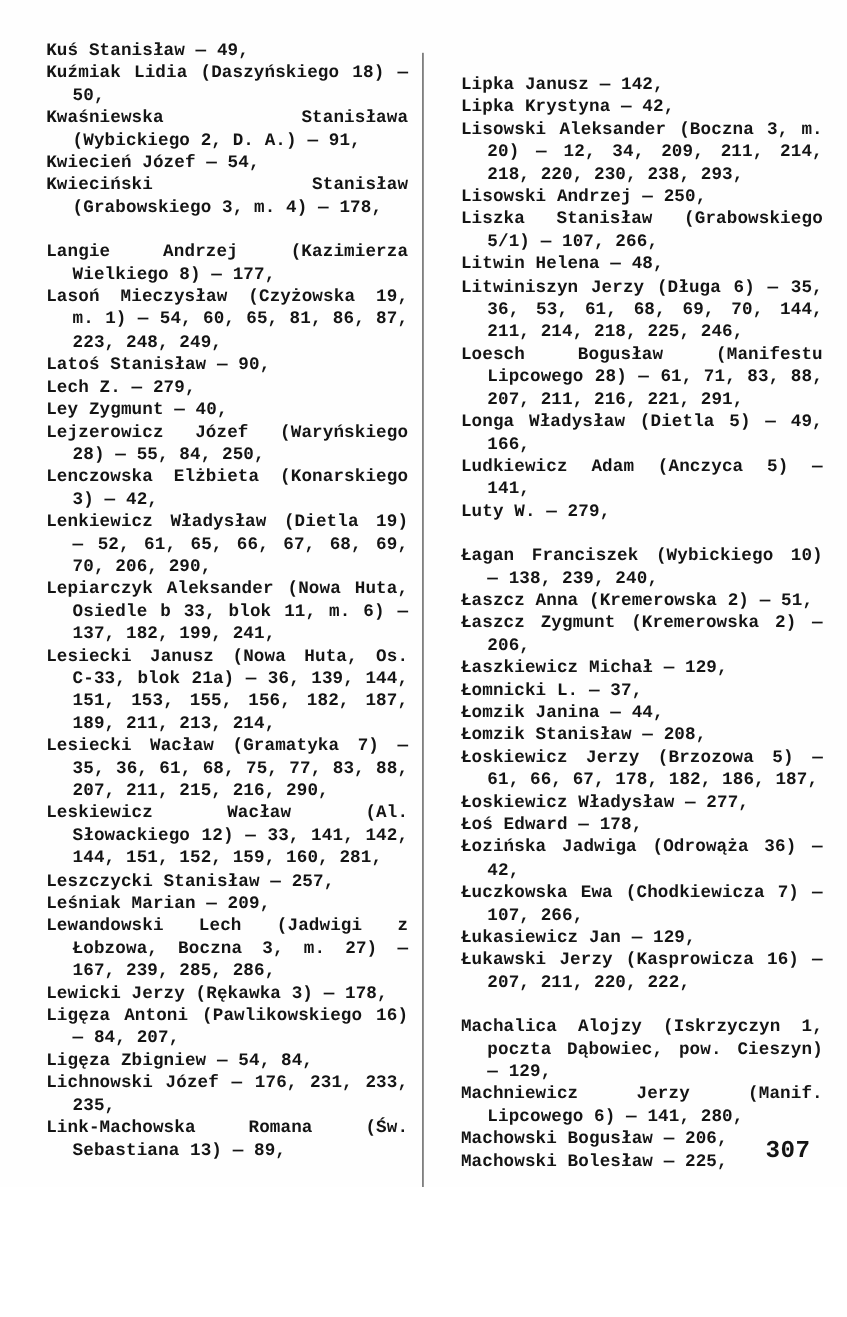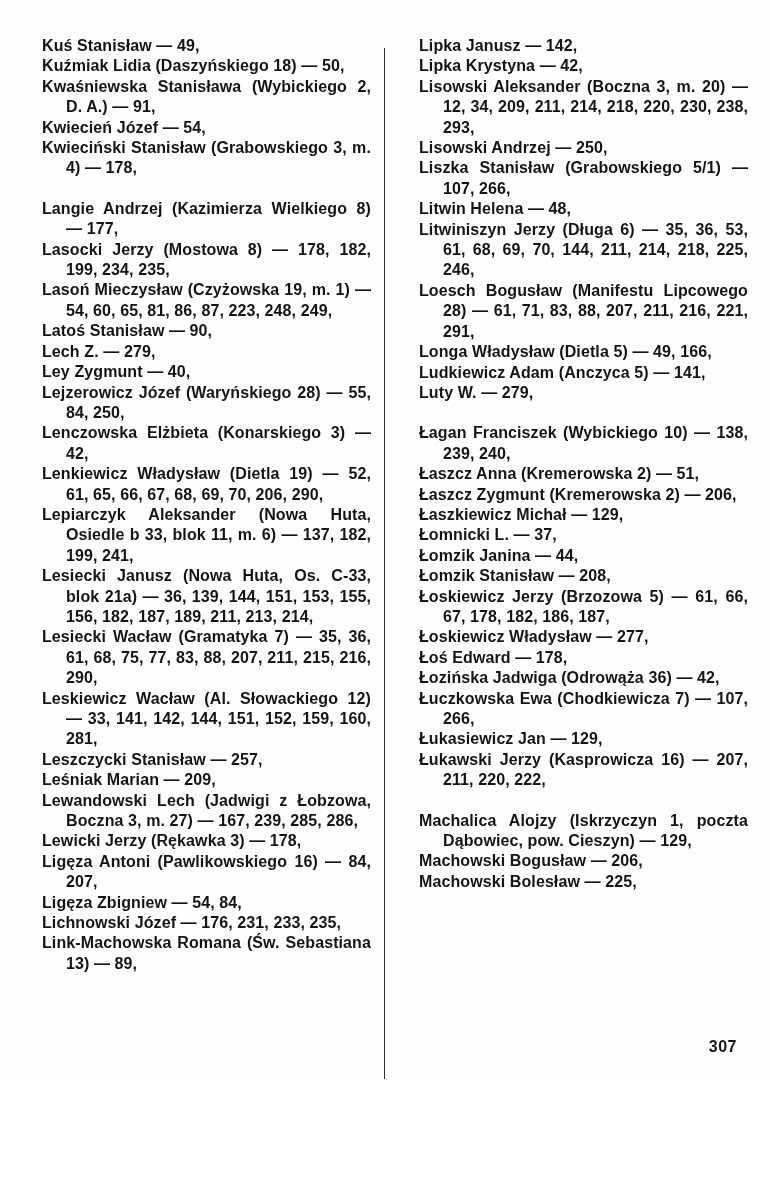--- a/index.html
+++ b/index.html
@@ -6,73 +6,72 @@
     margin: 0;
     padding: 0;
     background: #ffffff;
   }
   .page {
     position: relative;
     width: 770px;
     height: 1079px;
     background: #fefefe;
     color: #141414;
-    font-family: Liberation Sans, sans-serif;
+    font-family: Liberation Mono, monospace;
     font-weight: 700;
     font-size: 16px;
     line-height: 20.4px;
     letter-spacing: 0.1px;
     overflow: hidden;
   }
   .col {
     position: absolute;
     top: 36px;
     width: 329px;
   }
   .col-left  { left: 42px; }
-  .col-right { left: 419px; }
+  .col-right { left: 419px; margin-top: 31px; }
   .divider {
     position: absolute;
     left: 384px;
     top: 48px;
     width: 1px;
     height: 1032px;
     background: #2b2b2b;
   }
   .group + .group { margin-top: 20px; }
   .entry {
     margin: 0;
     padding-left: 24px;
     text-indent: -24px;
     text-align: justify;
   }
   .page-number {
     position: absolute;
     right: 33px;
     bottom: 22px;
-    font-size: 16px;
+    font-size: 22px;
     font-weight: 700;
     letter-spacing: 0.5px;
   }
 </style>
 </head>
 <body>
 
 <div class="page">
   <div class="col col-left">
       <div class="group">
         <p class="entry">Kuś Stanisław — 49,</p>
         <p class="entry">Kuźmiak Lidia (Daszyńskiego 18) — 50,</p>
         <p class="entry">Kwaśniewska Stanisława (Wybickiego 2, D. A.) — 91,</p>
         <p class="entry">Kwiecień Józef — 54,</p>
         <p class="entry">Kwieciński Stanisław (Grabowskiego 3, m. 4) — 178,</p>
       </div>
       <div class="group">
         <p class="entry">Langie Andrzej (Kazimierza Wielkiego 8) — 177,</p>
-        <p class="entry">Lasocki Jerzy (Mostowa 8) — 178, 182, 199, 234, 235,</p>
         <p class="entry">Lasoń Mieczysław (Czyżowska 19, m. 1) — 54, 60, 65, 81, 86, 87, 223, 248, 249,</p>
         <p class="entry">Latoś Stanisław — 90,</p>
         <p class="entry">Lech Z. — 279,</p>
         <p class="entry">Ley Zygmunt — 40,</p>
         <p class="entry">Lejzerowicz Józef (Waryńskiego 28) — 55, 84, 250,</p>
         <p class="entry">Lenczowska Elżbieta (Konarskiego 3) — 42,</p>
         <p class="entry">Lenkiewicz Władysław (Dietla 19) — 52, 61, 65, 66, 67, 68, 69, 70, 206, 290,</p>
         <p class="entry">Lepiarczyk Aleksander (Nowa Huta, Osiedle b 33, blok 11, m. 6) — 137, 182, 199, 241,</p>
         <p class="entry">Lesiecki Janusz (Nowa Huta, Os. C-33, blok 21a) — 36, 139, 144, 151, 153, 155, 156, 182, 187, 189, 211, 213, 214,</p>
         <p class="entry">Lesiecki Wacław (Gramatyka 7) — 35, 36, 61, 68, 75, 77, 83, 88, 207, 211, 215, 216, 290,</p>
@@ -113,18 +112,19 @@
         <p class="entry">Łoskiewicz Jerzy (Brzozowa 5) — 61, 66, 67, 178, 182, 186, 187,</p>
         <p class="entry">Łoskiewicz Władysław — 277,</p>
         <p class="entry">Łoś Edward — 178,</p>
         <p class="entry">Łozińska Jadwiga (Odrowąża 36) — 42,</p>
         <p class="entry">Łuczkowska Ewa (Chodkiewicza 7) — 107, 266,</p>
         <p class="entry">Łukasiewicz Jan — 129,</p>
         <p class="entry">Łukawski Jerzy (Kasprowicza 16) — 207, 211, 220, 222,</p>
       </div>
       <div class="group">
         <p class="entry">Machalica Alojzy (Iskrzyczyn 1, poczta Dąbowiec, pow. Cieszyn) — 129,</p>
+        <p class="entry">Machniewicz Jerzy (Manif. Lipcowego 6) — 141, 280,</p>
         <p class="entry">Machowski Bogusław — 206,</p>
         <p class="entry">Machowski Bolesław — 225,</p>
       </div>
     </div>
   <div class="page-number">307</div>
 </div>
 
 </body></html>

